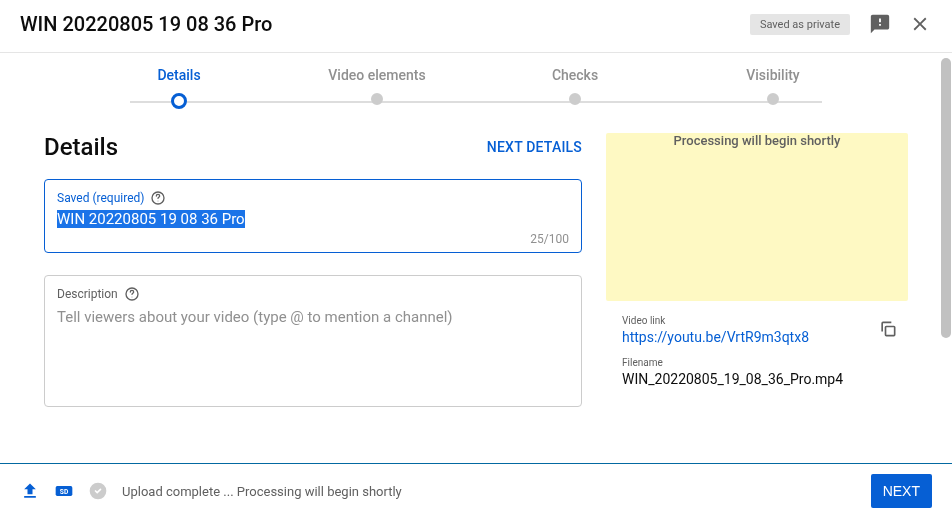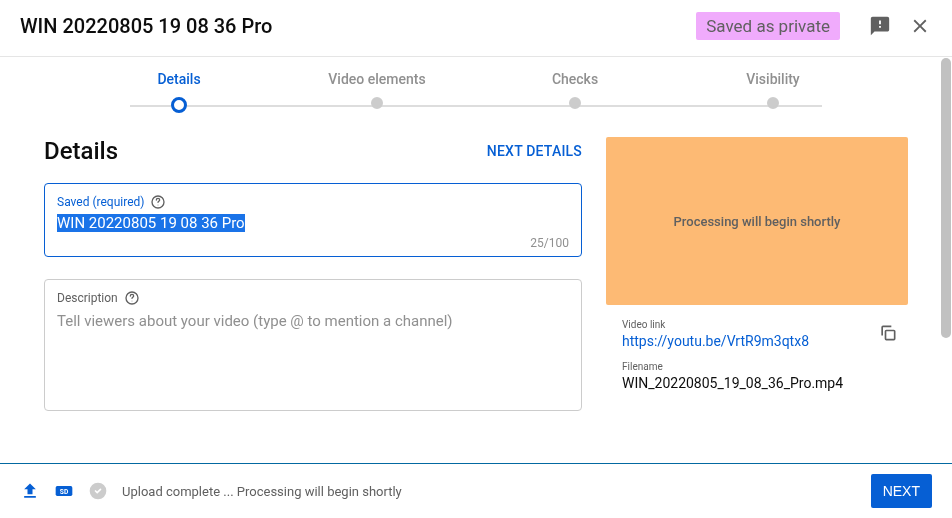--- a/index.html
+++ b/index.html
@@ -1,20 +1,20 @@
 <!DOCTYPE html>
 <html><head>
 <meta charset="utf-8">
 <style>
 * { margin: 0; padding: 0; box-sizing: border-box; }
 body { font-family: Roboto, Arial, sans-serif; background: #fff; width: 952px; height: 518px; overflow: hidden; position: relative; }
 
 .header { display: flex; align-items: center; padding: 12px 20px 16px 20px; border-bottom: 1px solid #e5e5e5; }
 .header-title { font-size: 20px; font-weight: 500; color: #0d0d0d; flex: 1; }
-.saved-badge { background: #f0abfc; color: #606060; padding: 4px 10px; font-size: 17px; border-radius: 2px; margin-right: 28px; }
+.saved-badge { background: #e5e5e5; color: #606060; padding: 4px 10px; font-size: 11px; border-radius: 2px; margin-right: 18px; }
 .feedback-icon { width: 24px; height: 24px; margin-right: 16px; cursor: pointer; display: flex; align-items: center; justify-content: center; }
 .close-icon { width: 24px; height: 24px; cursor: pointer; display: flex; align-items: center; justify-content: center; }
 
 .stepper { display: flex; padding: 14px 80px 0 80px; position: relative; }
 .stepper-line { position: absolute; top: 48px; left: 130px; right: 130px; height: 2px; background: #ddd; z-index: 0; }
 .step { flex: 1; text-align: center; position: relative; z-index: 1; }
 .step-label { font-size: 14px; color: #909090; margin-bottom: 10px; display: block; font-weight: 500; }
 .step.active .step-label { color: #065fd4; }
 .step-dot { width: 12px; height: 12px; border-radius: 50%; background: #ccc; margin: 0 auto; display: block; border: 2px solid #ccc; }
 .step.active .step-dot { background: #fff; border: 3px solid #065fd4; width: 16px; height: 16px; }
@@ -32,21 +32,21 @@
 .field-label { font-size: 12px; color: #065fd4; }
 .help-icon { width: 16px; height: 16px; display: flex; align-items: center; justify-content: center; cursor: pointer; }
 .field-value { font-size: 15px; margin-top: 4px; display: inline-block; }
 .field-value.highlighted { background: #1a73e8; color: #fff; }
 .field-counter { text-align: right; font-size: 12px; color: #909090; margin-top: 4px; }
 
 .field.desc { border-color: #ccc; padding: 10px 28px 80px 12px; }
 .field.desc .field-label { color: #606060; }
 .desc-placeholder { font-size: 15px; color: #909090; margin-top: 6px; }
 
-.preview-box { background: #fdba74; width: 100%; height: 168px; display: flex; align-items: center; justify-content: center; border-radius: 2px; margin-bottom: 12px; }
+.preview-box { background: #fef9c3; width: 100%; height: 168px; display: flex; justify-content: center; border-radius: 2px; margin-bottom: 12px; }
 .preview-text { font-size: 13px; color: #606060; font-weight: 500; }
 
 .meta-row { padding: 2px 16px 10px 16px; position: relative; }
 .meta-label { font-size: 10px; color: #606060; margin-bottom: 3px; }
 .meta-link { font-size: 14px; color: #065fd4; cursor: pointer; }
 .meta-value { font-size: 14px; color: #0d0d0d; }
 .copy-icon { position: absolute; right: 10px; top: 6px; cursor: pointer; }
 
 .footer { position: absolute; bottom: 0; left: 0; right: 0; border-top: 1px solid #0369a1; display: flex; align-items: center; padding: 10px 20px; background: #fff; }
 .footer-icon { margin-right: 14px; display: flex; align-items: center; }

